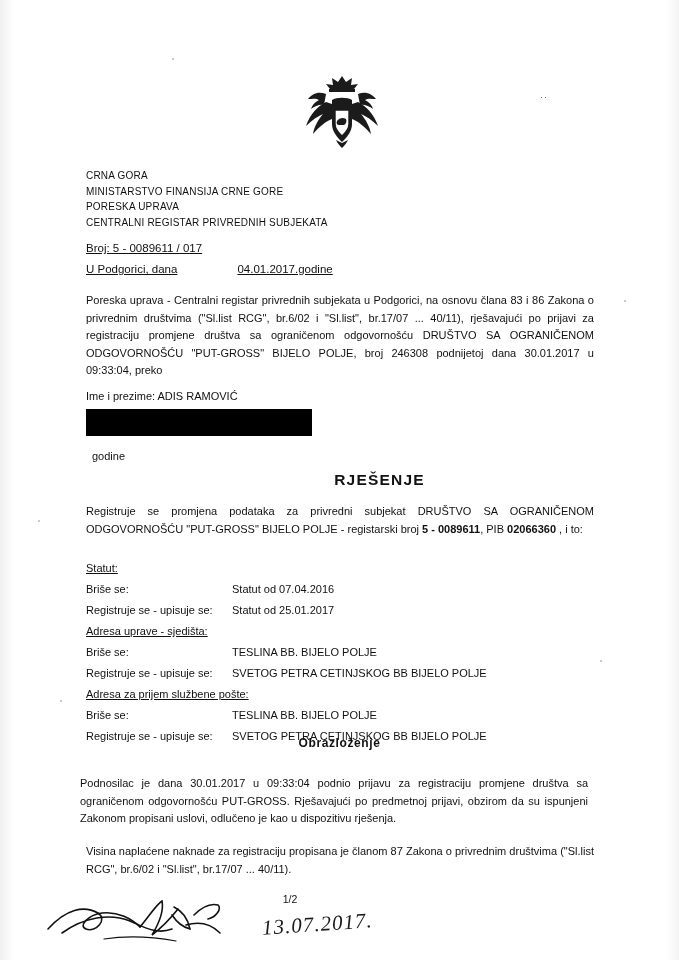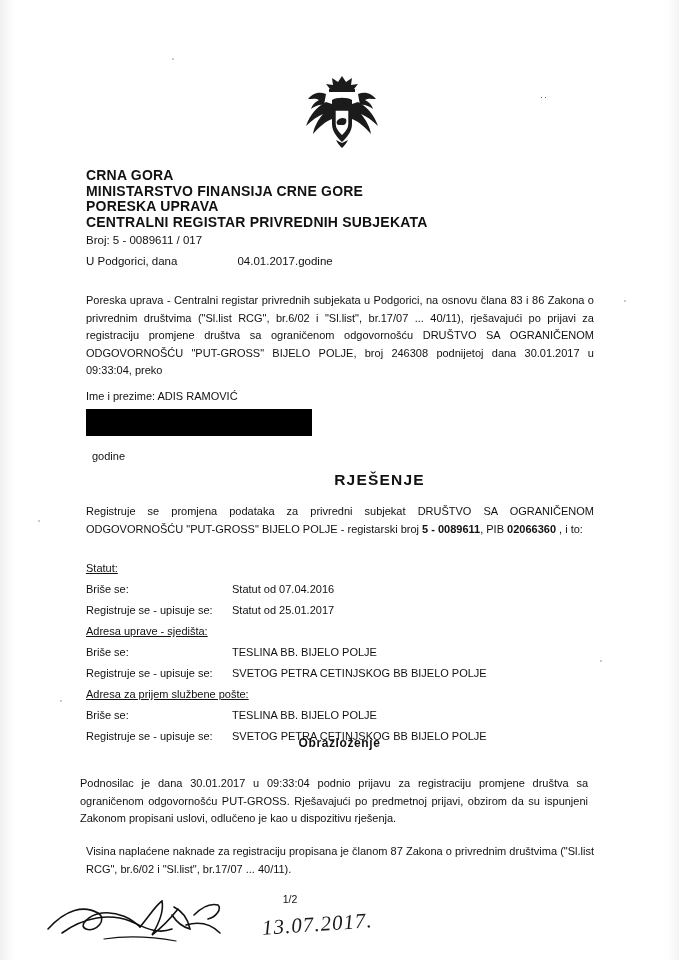--- a/index.html
+++ b/index.html
@@ -56,30 +56,32 @@
   }
 
   
   .header {
     position: absolute;
     left: 86px;
     top: 168px;
     width: 520px;
   }
   .header .line {
-    font-size: 14px;
-    font-weight: bold;
+    font-size: 10px;
+    font-weight: normal;
     letter-spacing: .2px;
     line-height: 15.5px;
     color: #111;
   }
   .meta {
+    margin-top: 8px;
     font-size: 11.5px;
     line-height: 21px;
     color: #111;
+    text-decoration: underline;
   }
   .meta .row { display: block; }
   .meta .date-spacer { display: inline-block; width: 60px; }
 
   
   .intro {
     position: absolute;
     left: 86px;
     top: 292px;
     width: 508px;

